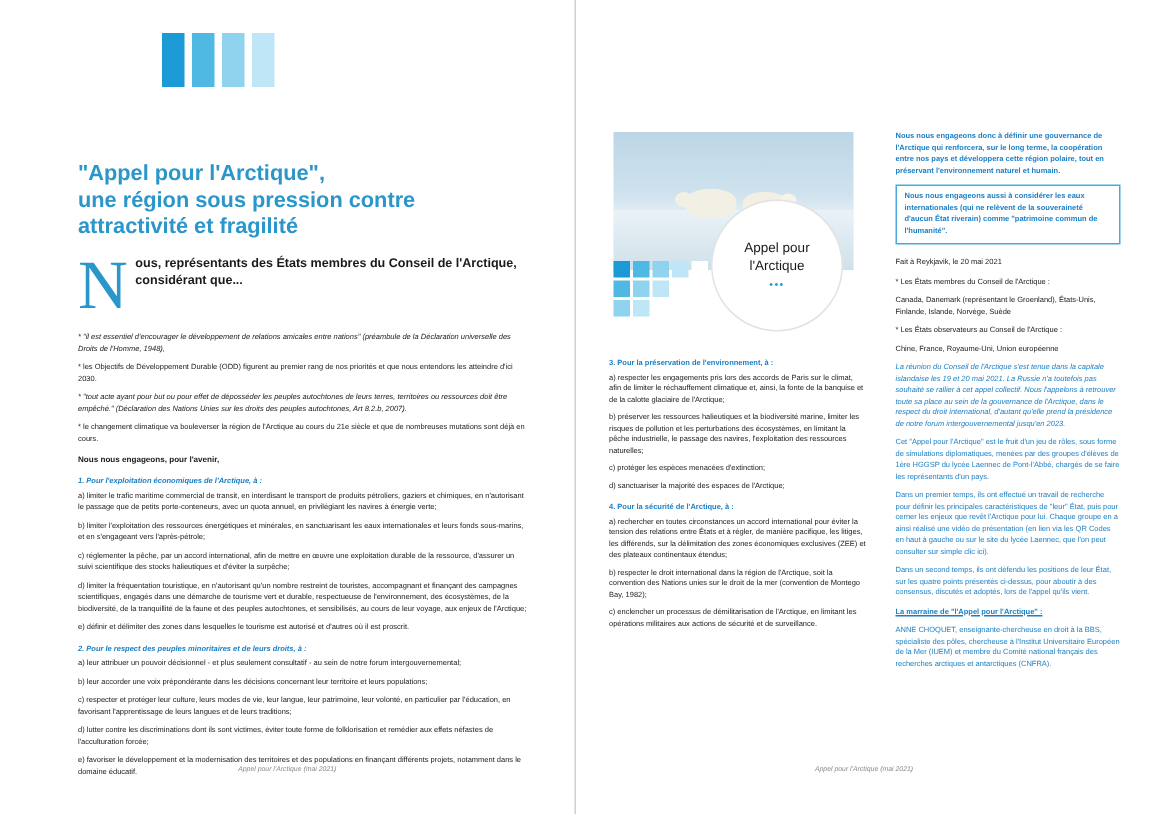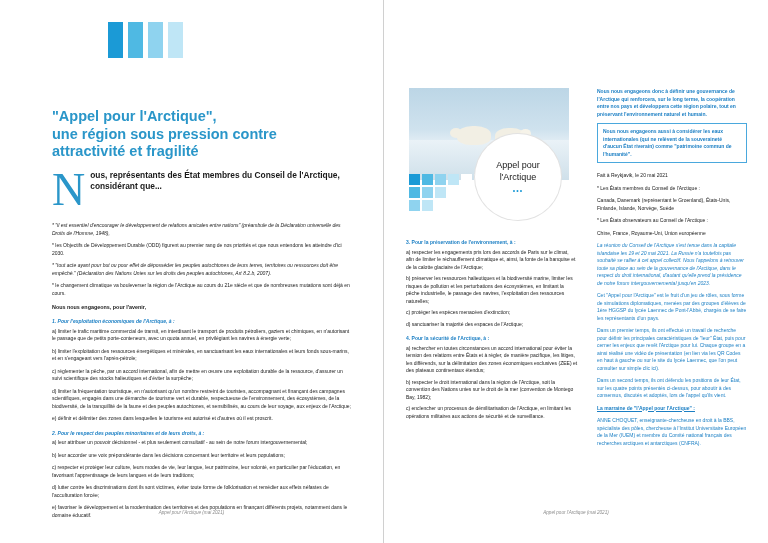--- a/index.html
+++ b/index.html
@@ -240,21 +240,21 @@
 
   <div class="left-page">
 
     <div class="title-block">
       <div class="title-line1">"Appel pour l'Arctique",</div>
       <div class="title-line2">une région sous pression contre attractivité et fragilité</div>
     </div>
 
     <div class="intro-wrap">
       <span class="dropcap">N</span>
-      <div class="intro-text">ous, représentants des État membres du Conseil de l'Arctique, considérant que...</div>
+      <div class="intro-text">ous, représentants des États membres du Conseil de l'Arctique, considérant que...</div>
     </div>
 
     <div class="lp-body">
       <p class="italic">* "il est essentiel d'encourager le développement de relations amicales entre nations" (préambule de la Déclaration universelle des Droits de l'Homme, 1948),</p>
       <p>* les Objectifs de Développement Durable (ODD) figurent au premier rang de nos priorités et que nous entendons les atteindre d'ici 2030.</p>
       <p class="italic">* "tout acte ayant pour but ou pour effet de déposséder les peuples autochtones de leurs terres, territoires ou ressources doit être empêché." (Déclaration des Nations Unies sur les droits des peuples autochtones, Art 8.2.b, 2007).</p>
       <p>* le changement climatique va bouleverser la région de l'Arctique au cours du 21e siècle et que de nombreuses mutations sont déjà en cours.</p>
 
       <p class="lead">Nous nous engageons, pour l'avenir,</p>
 

